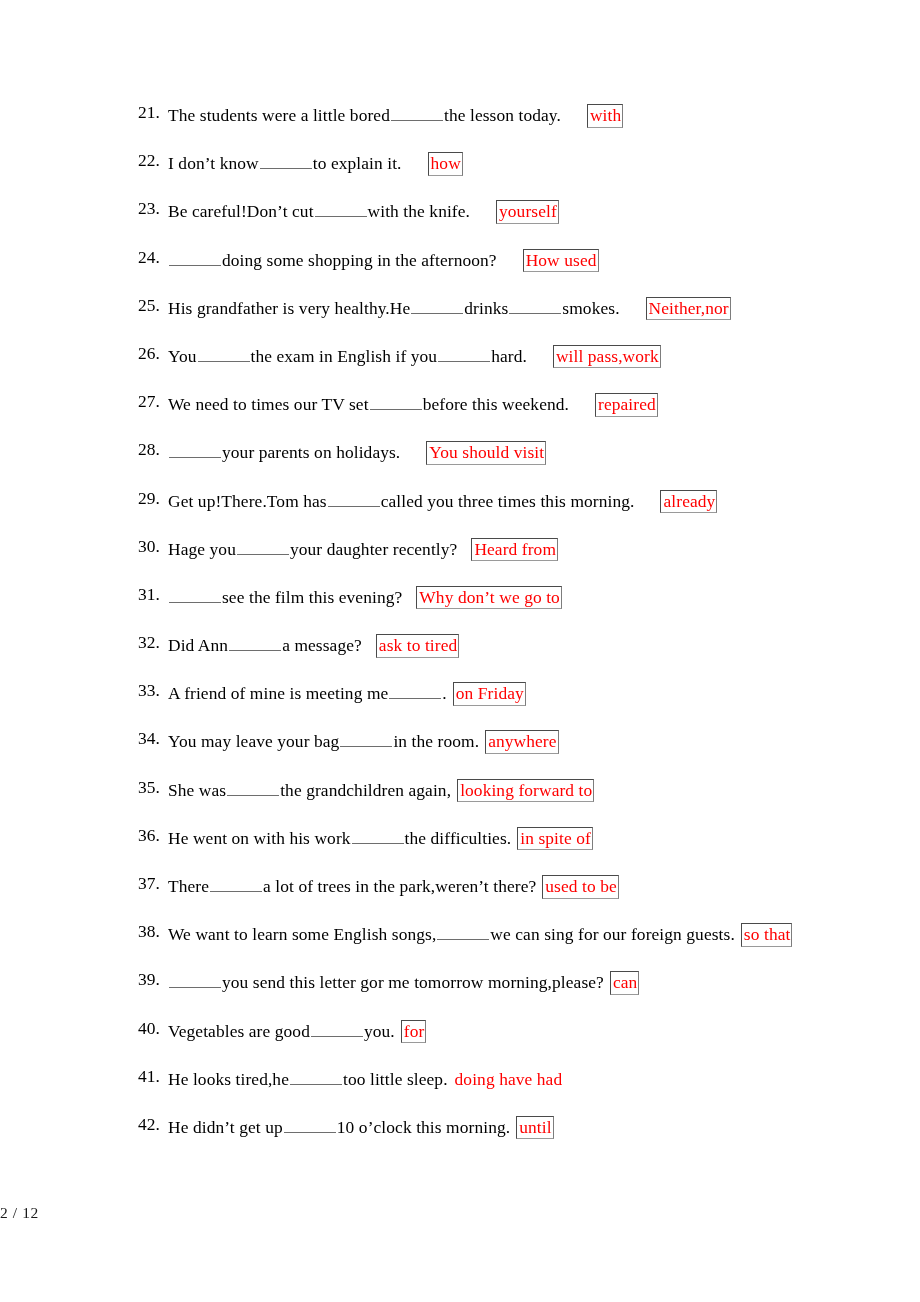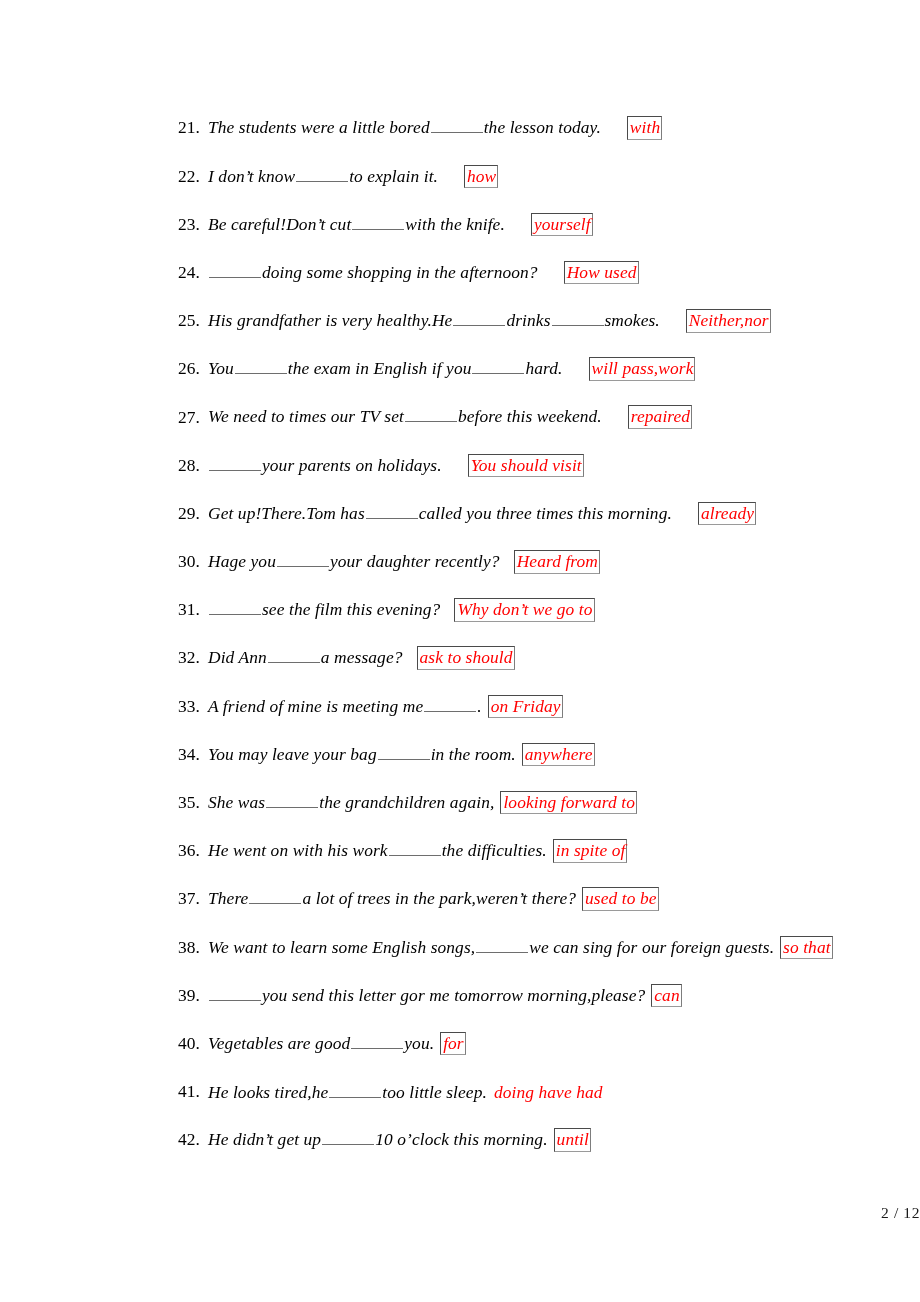--- a/index.html
+++ b/index.html
@@ -21,40 +21,38 @@
     width: 920px;
     height: 1302px;
     box-sizing: border-box;
     padding: 104px 60px 0 138px;
   }
   .items {
     display: block;
   }
   .item {
     display: flex;
-    align-items: center;
+    align-items: flex-start;
     height: 48.2px;
     font-size: 17.4px;
     line-height: 1.0;
     white-space: nowrap;
     letter-spacing: 0.1px;
-    margin-left: 40px;
   }
   .item-number {
     flex: 0 0 auto;
     width: 30px;
     text-align: left;
     font-size: 17.4px;
   }
   .item-body {
     flex: 0 1 auto;
     display: flex;
     align-items: baseline;
     white-space: nowrap;
-    font-style: italic;
   }
   .q-text {
     white-space: pre;
   }
   .blank {
     display: inline-block;
     border-bottom: 1.4px solid #6e6e6e;
     vertical-align: baseline;
     height: 0.92em;
     margin: 0 1px;
@@ -77,21 +75,21 @@
     padding: 0px 1px 1px 2px;
   }
   .gap-s { display: inline-block; width: 6px; }
   .gap-m { display: inline-block; width: 14px; }
   .gap-l { display: inline-block; width: 26px; }
   .footer {
     position: absolute;
     left: 0;
     right: 0;
     top: 1204px;
-    text-align: right;
+    text-align: left;
     font-size: 15.5px;
     font-family: "Liberation Serif", "DejaVu Serif", serif;
     color: #1a1a1a;
     letter-spacing: 0.6px;
   }
 </style>
 </head>
 <body>
 
 <div class="page">
@@ -207,21 +205,21 @@
           <span class="answer boxed">Why don’t we go to</span>
         </span>
       </div>
       <div class="item">
         <span class="item-number">32.</span>
         <span class="item-body">
           <span class="q-text">Did Ann</span> 
           <span class="blank w1"></span> 
           <span class="q-text">a message?</span>
           <span class="gap-m"></span>
-          <span class="answer boxed">ask to should</span>
+          <span class="answer boxed">ask to tired</span>
         </span>
       </div>
       <div class="item">
         <span class="item-number">33.</span>
         <span class="item-body">
           <span class="q-text">A friend of mine is meeting me</span> 
           <span class="blank w1"></span>
           <span class="q-text">.</span>
           <span class="gap-s"></span>
           <span class="answer boxed">on Friday</span>

